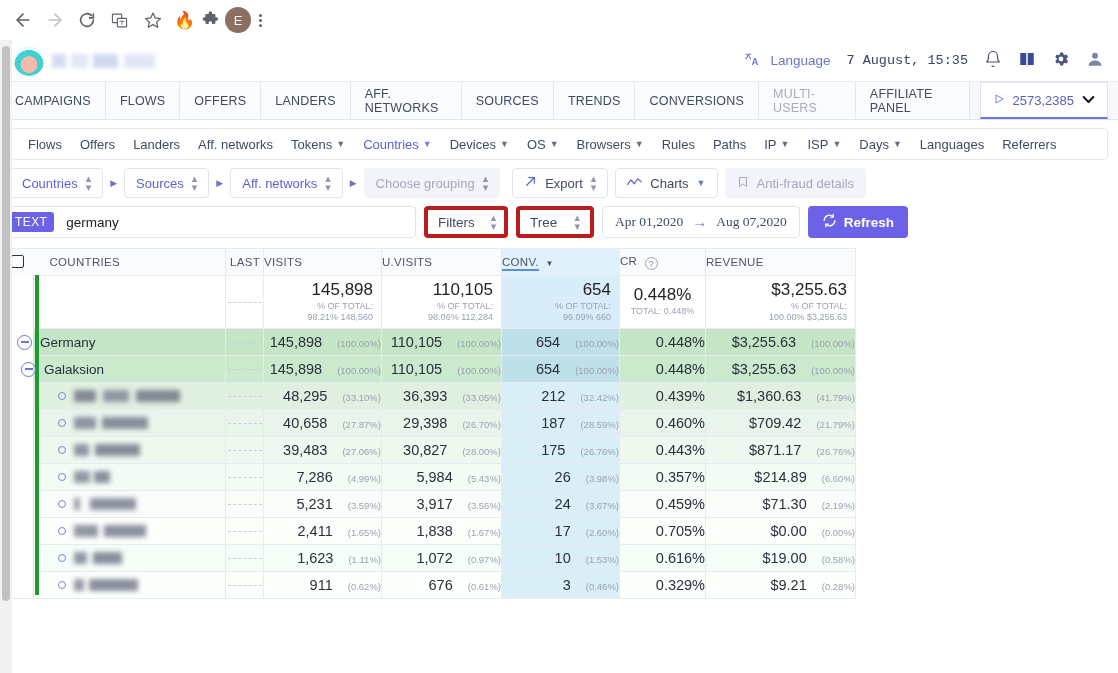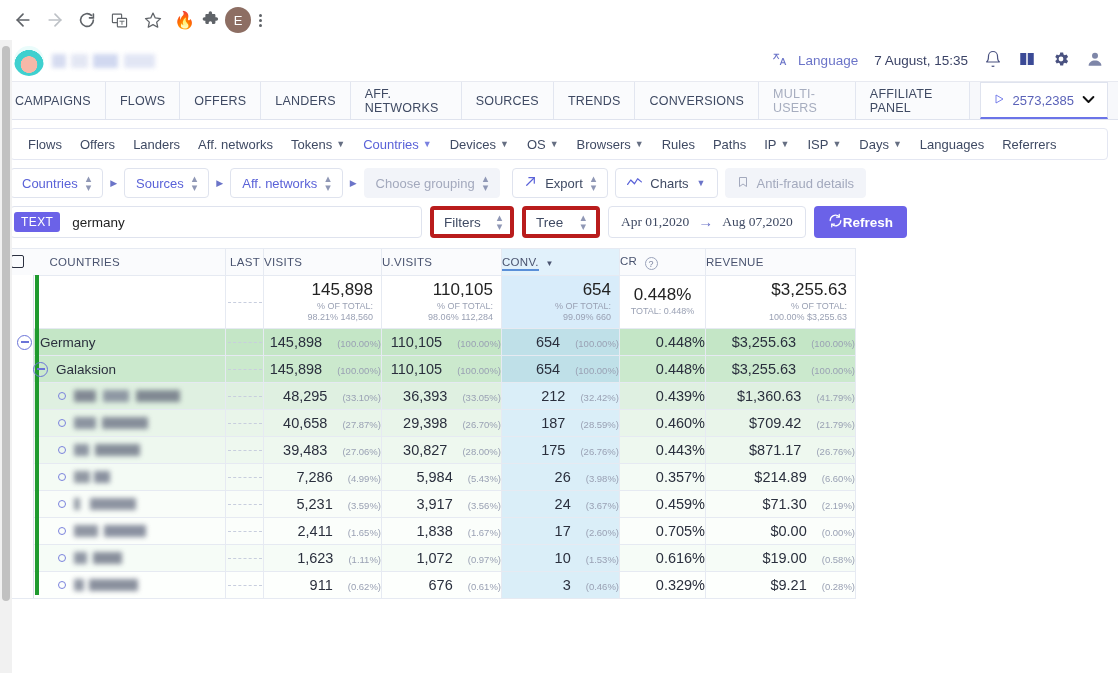--- a/index.html
+++ b/index.html
@@ -55,21 +55,21 @@
     position: relative; filter: blur(0.3px);
   }
   .logo-text {
     width: 120px; height: 14px;
     background: linear-gradient(90deg,#cfd6ee 0 12%, transparent 12% 16%, #dfe3f2 16% 30%,
       transparent 30% 34%, #c9d2ee 34% 55%, transparent 55% 60%, #dde2f3 60% 86%, transparent 86%);
     filter: blur(2.2px); opacity: .85;
   }
   .header-right { margin-left: auto; display: flex; align-items: center; gap: 16px; }
   .lang-btn { display: flex; align-items: center; gap: 10px; color: #6b74c8; font-size: 13.5px; }
-  .datetime { font-size: 13.5px; color: #3b4366; }
+  .datetime { font-size: 13.5px; color: #3b4366; font-family: Liberation Mono, monospace; }
   .hdr-icon { color: #4a5280; display: flex; align-items: center; }
 
   
   .main-tabs {
     height: 38px; background: #f7f8fb; display: flex; align-items: stretch;
     border-bottom: 1px solid #dfe3ee;
   }
   .mtab {
     display: flex; align-items: center; padding: 0 14px; font-size: 12.5px;
     color: #3f4a63; border-right: 1px solid #e2e6f0; letter-spacing: .2px;
@@ -108,21 +108,21 @@
     display: flex; align-items: center; padding: 0 11px; gap: 8px;
     font-size: 13px; color: #5a62d8; background: #fff; white-space: nowrap;
   }
   .pill.ghost { background: #f2f4f9; border-color: #f2f4f9; color: #a3a9bd; }
   .pill.dark { color: #3f4a63; }
   .arrow-sep { color: #6b74c8; font-size: 9px; padding: 0 7px; }
   .stepper { color: #8f97b5; font-size: 11px; line-height: .85; display:flex; flex-direction:column;}
   .gap12 { width: 12px; }
 
   
-  .tb-row2 { display: flex; padding: 8px 10px 0 10px; gap: 8px; }
+  .tb-row2 { display: flex; padding: 8px 10px 0 4px; gap: 8px; }
   .search-box {
     flex: 0 0 auto; width: 412px; height: 32px; border: 1px solid #dfe3ee;
     border-radius: 4px; display: flex; align-items: center; background: #fff;
     padding: 3px;
   }
   .text-badge {
     background: #6b62e8; color: #fff; font-size: 12px; padding: 3px 7px;
     border-radius: 3px; letter-spacing: .4px;
   }
   .search-val { font-size: 13.5px; color: #222; padding-left: 12px; }
@@ -131,21 +131,21 @@
     align-items: center; justify-content: space-between; padding: 0 10px;
     font-size: 13.5px; color: #3f4a63; background: #fff; gap: 16px;
   }
   .date-box {
     height: 32px; border: 1px solid #dfe3ee; border-radius: 4px; display: flex;
     align-items: center; padding: 0 12px; font-size: 13.5px; color: #3f4a63;
     gap: 9px; background: #fff; font-family: Liberation Serif, serif;
   }
   .refresh-btn {
     height: 32px; background: #6b62e8; color: #fff; border-radius: 4px;
-    display: flex; align-items: center; padding: 0 14px; 
+    display: flex; align-items: center; padding: 0 14px; gap: 7px;
     font-size: 13.5px; font-weight: bold;
   }
 
   
   .table-area { margin: 10px 0 0 10px; width: 845px; }
   table.grid { border-collapse: collapse; width: 845px; table-layout: fixed; }
   table.grid th, table.grid td { border: 1px solid #e6eaf2; padding: 0; }
   thead th {
     background: #fafbfd; height: 27px; font-size: 11.5px; color: #4a5470;
     font-weight: normal; letter-spacing: .3px; text-align: left; padding: 0 7px;
@@ -178,21 +178,21 @@
   tr.d0 td { background: #dff0e1; height: 27px; }
   tr.d1 td { background: #e9f5ea; height: 27px; }
   tr.d2 td { background: #eef8ef; height: 27px; }
   tr.d3 td { background: #f4fbf5; height: 27px; }
   tr.d4 td { background: #f9fdf9; height: 27px; }
   tr.d5 td { background: #fbfefb; height: 27px; }
   tr.d6 td { background: #f6fcf7; height: 27px; }
   tr.d7 td { background: #fdfffd; height: 27px; }
   tr.dat td.conv-c { background: #daeef8 !important; }
   .name-cell { display: flex; align-items: center; gap: 8px; padding-left: 6px; height: 100%; }
-  .name-cell.indent { padding-left: 22px; }
+  .name-cell.indent { padding-left: 10px; }
   .name-cell.indent2 { padding-left: 44px; }
   .expander {
     width: 15px; height: 15px; border: 1.5px solid #6b74d8; border-radius: 50%;
     position: relative; flex: 0 0 auto;
   }
   .expander::after {
     content: ""; position: absolute; left: 2.5px; right: 2.5px; top: 5.5px;
     height: 1.5px; background: #6b74d8;
   }
   .bullet {

